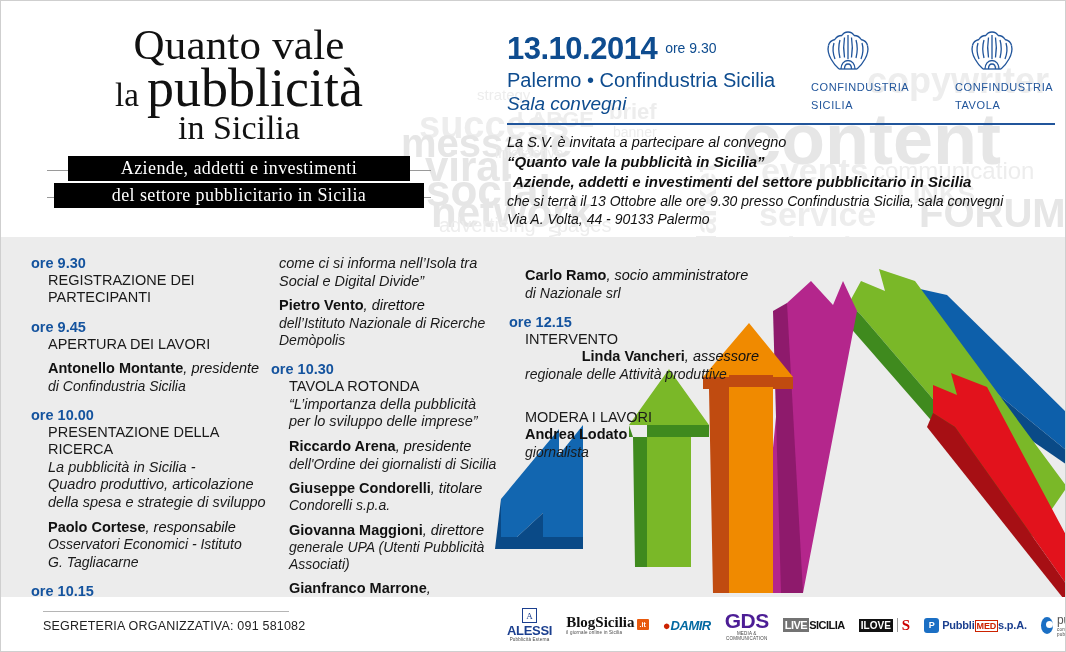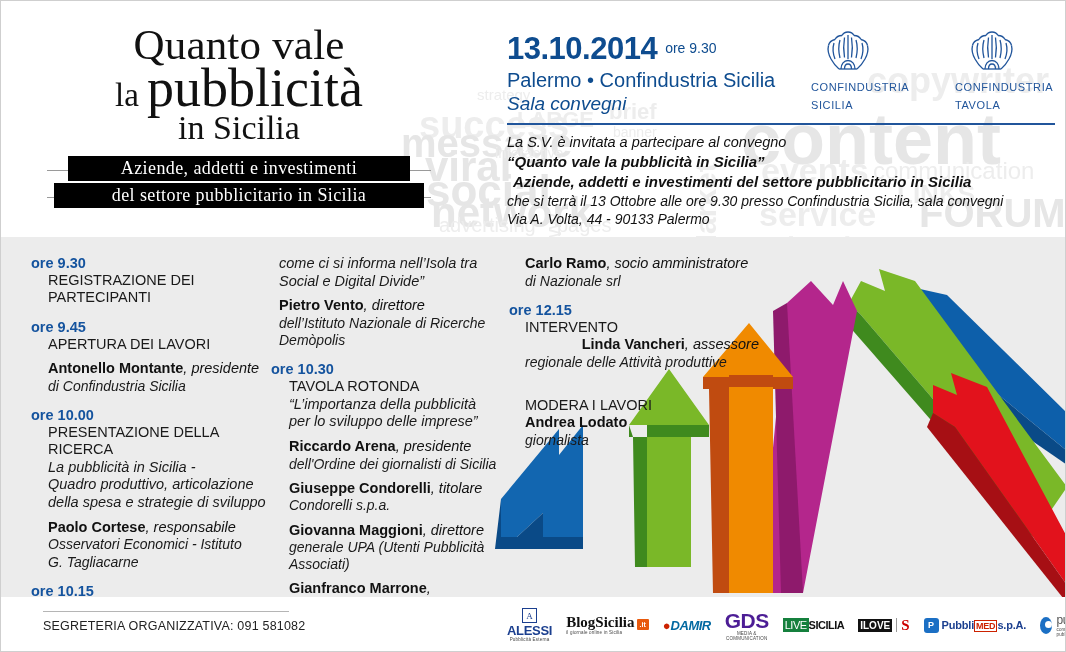--- a/index.html
+++ b/index.html
@@ -98,21 +98,21 @@
   .sp{display:flex;align-items:center;height:34px;}
   .sp-sub{font-size:4.5px;letter-spacing:.2px;color:#444;display:block;}
 
   .alessi-box{width:13px;height:13px;border:1.6px solid #1b3f8f;color:#1b3f8f;font-size:9px;
      font-family:"Liberation Serif",serif;display:flex;align-items:center;justify-content:center;margin:0 auto 1px;}
   .alessi-w{font-size:13px;font-weight:bold;color:#1b3f8f;letter-spacing:-.3px;line-height:1;}
   .blogs{font-family:"Liberation Serif",serif;font-size:15px;font-weight:bold;color:#111;line-height:1;}
   .it-tag{background:#e8590c;color:#fff;font-size:7px;font-weight:bold;padding:2px 3px;margin-left:2px;border-radius:1px;}
   .damir{font-family:"Liberation Sans",sans-serif;font-style:italic;font-weight:bold;font-size:13px;color:#0369a1;letter-spacing:-.5px;}
   .gds{font-family:Liberation Sans, sans-serif;font-size:21px;font-weight:bold;color:#4c1d95;line-height:1;letter-spacing:-.5px;}
-  .live{background:#15803d;color:#fff;font-size:11px;font-weight:normal;padding:1px 2px;letter-spacing:-.5px;}
+  .live{background:#737373;color:#fff;font-size:11px;font-weight:bold;padding:1px 2px;letter-spacing:-.5px;}
   .sicilia-k{color:#111;font-size:11px;font-weight:bold;letter-spacing:-.5px;}
   .ilove{background:#111;color:#fff;font-size:10px;font-weight:bold;padding:1px 2px;}
   .s-red{color:#cc0000;font-family:"Liberation Serif",serif;font-weight:bold;font-size:15px;}
   .pmicon{width:15px;height:15px;background:#1b6fc4;border-radius:3px;color:#fff;font-size:9px;
      display:flex;align-items:center;justify-content:center;font-weight:bold;}
   .pmed{font-size:11px;font-weight:bold;color:#1b3f8f;letter-spacing:-.2px;}
   .pmed .med{border:1px solid #cc2200;color:#cc2200;padding:0 1px;font-size:9px;}
   .ppicon{width:17px;height:17px;border-radius:50%;background:#1b6fc4;position:relative;}
   .ppicon:after{content:"";position:absolute;left:5px;top:4px;width:7px;height:7px;border-radius:50%;background:#fff;}
   .ppiu{font-size:12px;color:#555;letter-spacing:-.3px;}
@@ -342,21 +342,21 @@
             <div class="sub">generale UPA (Utenti Pubblicità</div>
             <div class="sub">Associati)</div>
             <div class="nm-b"><span>Gianfranco Marrone</span><em>, professore</em></div>
             <div class="sub">ordinario di Semiotica presso</div>
             <div class="sub">l’Università di Palermo</div>
           </div>
         </div>
 
         <div class="col col3">
           <div class="ind" style="padding-left:16px;">
-            <div class="nm-b" style="margin-top:0;"><span>Carlo Ramo</span><em>, socio amministratore</em></div>
+            <div class="nm-b" style="margin-top:12px;"><span>Carlo Ramo</span><em>, socio amministratore</em></div>
             <div class="sub">di Nazionale srl</div>
           </div>
           <div class="ore">ore 12.15</div>
           <div class="ind" style="padding-left:16px;">
             <div class="caps">INTERVENTO</div>
             <div class="nm-b" style="margin-top:0;text-align:right;"><span>Linda Vancheri</span><em>, assessore</em></div>
             <div class="sub">regionale delle Attività produttive</div>
             <div class="gap"></div>
             <div class="caps">MODERA I LAVORI</div>
             <div class="nm-b" style="margin-top:0;">Andrea Lodato</div>

